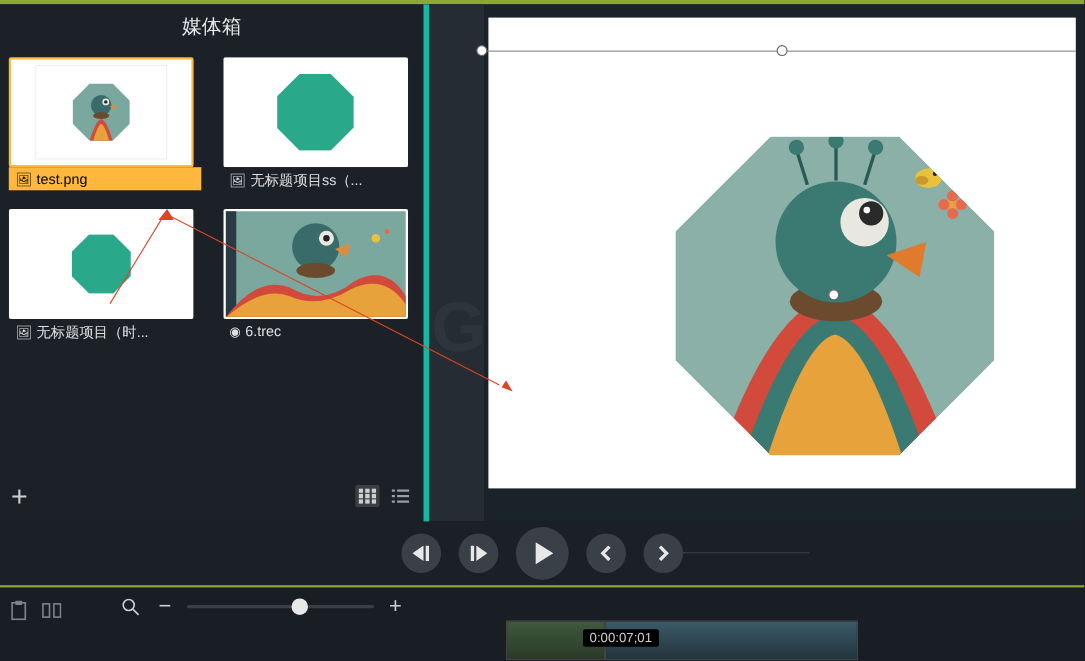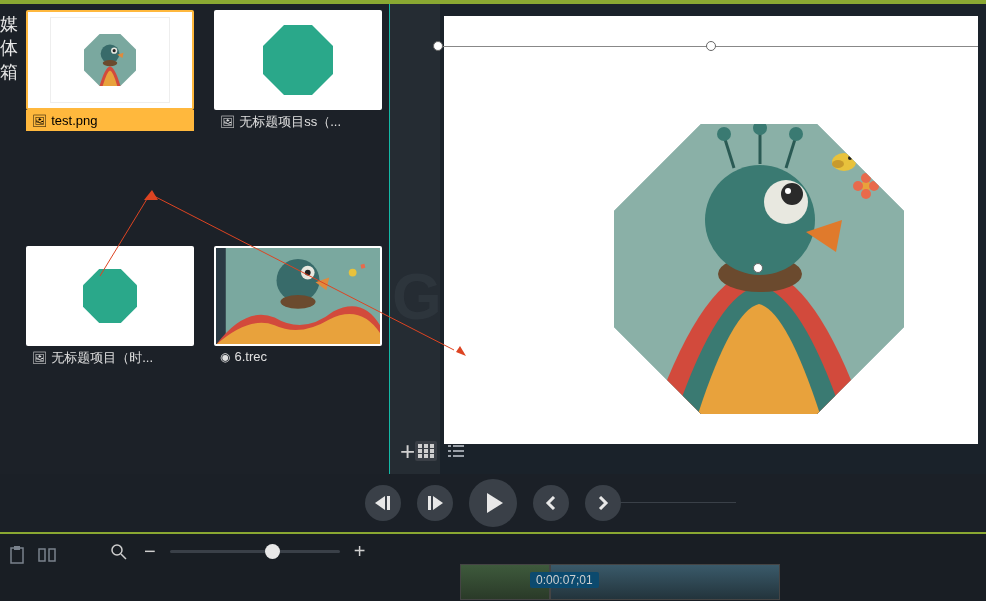--- a/index.html
+++ b/index.html
@@ -2,21 +2,21 @@
 <html><head>
 <meta charset="utf-8">
 <style>
 * { margin: 0; padding: 0; box-sizing: border-box; font-family: "Microsoft YaHei", Arial, sans-serif; }
 body { background: #1a1e24; color: #d9d9d9; width: 986px; height: 601px; overflow: hidden; position: relative; }
 
 .top-strip { height: 4px; background: #8aa832; }
 
 .main-area { display: flex; height: 470px; }
 
-.media-panel { width: 390px; background: #1c2128; border-right: 1px solid #14b8a6; display: flex; flex-direction: row; position: relative; z-index: 2; }
+.media-panel { width: 390px; background: #1c2128; border-right: 5px solid #14b8a6; display: flex; flex-direction: column; position: relative; z-index: 2; }
 .media-header { text-align: center; font-size: 18px; padding: 8px 0 10px; color: #e8e8e8; font-weight: 400; }
 .media-grid { padding: 6px 8px; display: grid; grid-template-columns: 1fr 1fr; gap: 14px 20px; }
 
 .media-item { display: flex; flex-direction: column; }
 .thumb-box { width: 168px; height: 100px; background: #fff; border: 2px solid transparent; border-radius: 2px; display: flex; align-items: center; justify-content: center; overflow: hidden; position: relative; }
 .media-item.selected .thumb-box { border: 2px solid #ffb83d; }
 .media-item.selected .media-label { background: #ffb83d; color: #000; }
 .media-label { display: flex; align-items: center; gap: 4px; padding: 3px 6px; font-size: 13px; color: #e0e0e0; white-space: nowrap; overflow: hidden; text-overflow: ellipsis; }
 .type-glyph { font-size: 12px; }
 
@@ -53,21 +53,21 @@
 .pb-btn { width:36px; height:36px; border-radius:50%; background:#3a4048; color:#e8e8e8; display:flex; align-items:center; justify-content:center; cursor:pointer; font-size:14px; }
 .pb-play { width:48px; height:48px; font-size:20px; }
 .pb-divider-line { position:absolute; right:250px; top:28px; width:120px; height:1px; background:#3a4048; }
 
 .timeline-bar { height:69px; background:#191e24; border-top:2px solid #8aa832; position:relative; }
 .tl-left-icons { position:absolute; left:6px; top:10px; display:flex; gap:8px; }
 .tl-icon { width:22px; height:22px; color:#7a828c; display:flex; align-items:center; justify-content:center; cursor:pointer; }
 .tl-zoom { position:absolute; left:108px; top:6px; display:flex; align-items:center; gap:14px; }
 .tl-zoom-track { width:170px; height:3px; background:#3a4048; position:relative; border-radius:2px; }
 .tl-zoom-thumb { position:absolute; top:-6px; left:95px; width:15px; height:15px; border-radius:50%; background:#e8e8e8; }
-.tl-time { position:absolute; left:530px; top:38px; font-size:12px; color:#cfcfcf; background:#0c4a6e; padding:1px 6px; border-radius:2px; }
+.tl-time { position:absolute; left:530px; top:38px; font-size:12px; color:#cfcfcf; background:#000000; padding:1px 6px; border-radius:2px; }
 .tl-clips { position:absolute; left:460px; top:30px; display:flex; height:36px; }
 .tl-clip { height:36px; border:1px solid #444; }
 .tl-clip.a { width:90px; background:linear-gradient(#3e5a3c,#2a3a28); }
 .tl-clip.b { width:230px; background:linear-gradient(#3a5a6a,#23343c); }
 </style>
 </head>
 <body>
 
 <div class="top-strip"></div>
 

